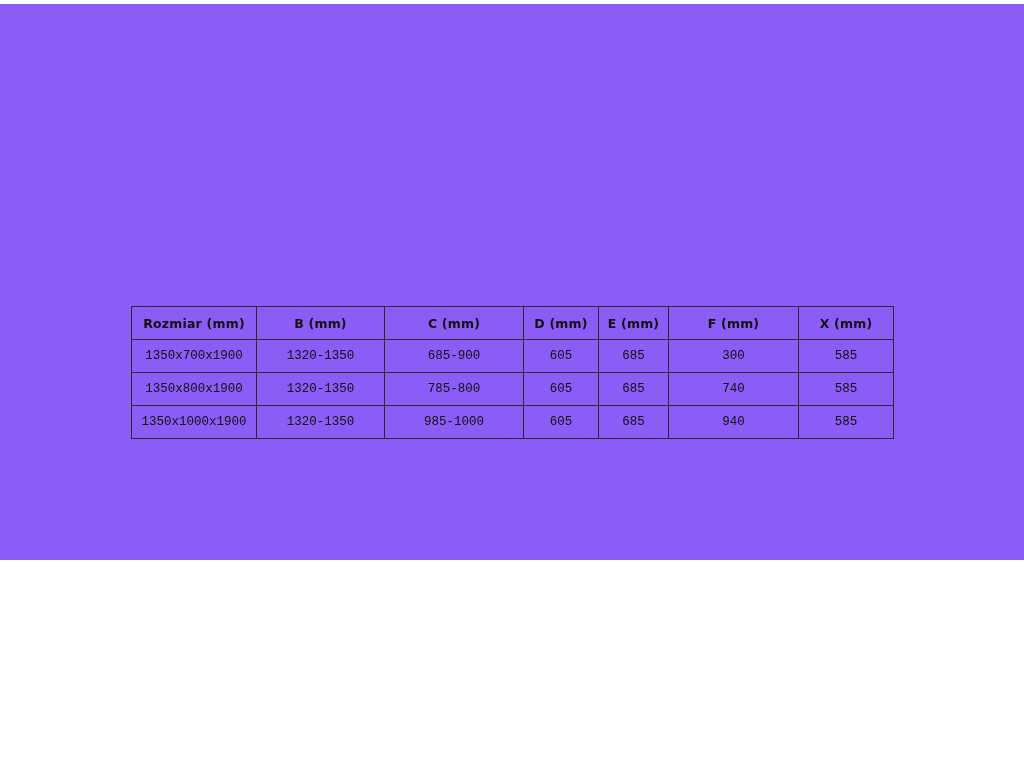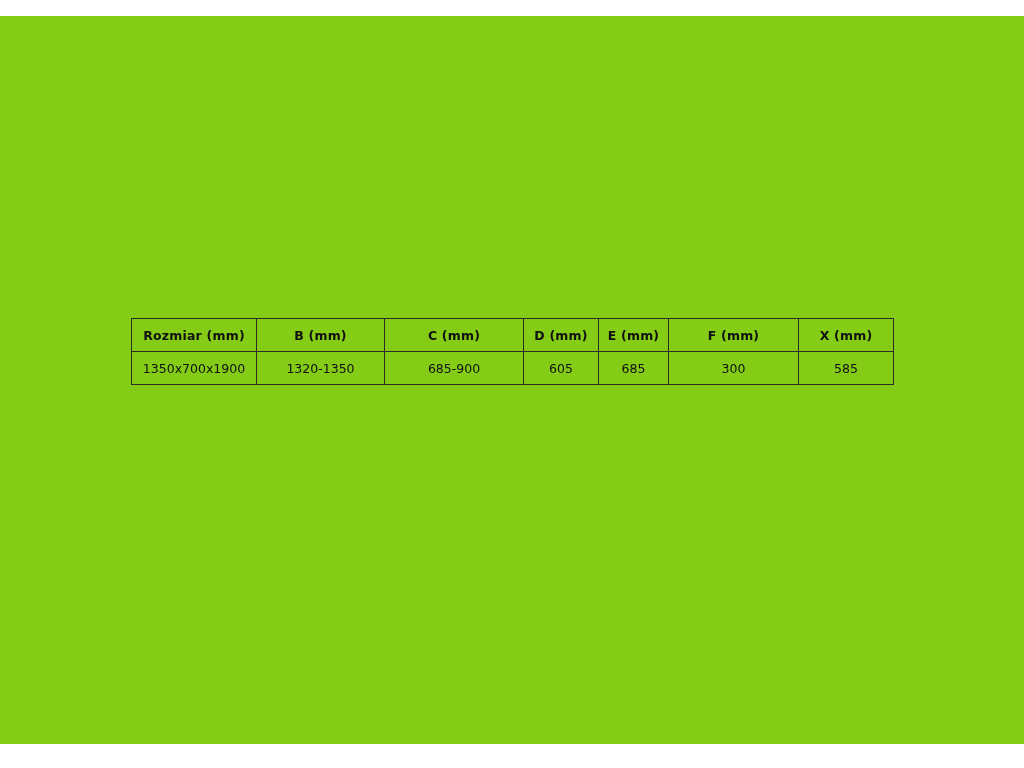--- a/index.html
+++ b/index.html
@@ -10,24 +10,24 @@
     width: 1024px;
     height: 768px;
     background: #ffffff;
     font-family: "DejaVu Sans", sans-serif;
     position: relative;
     overflow: hidden;
   }
   #page {
     position: absolute;
     left: 0;
-    top: 16px;
+    top: 4px;
     width: 1024px;
-    height: 728px;
-    background: #84cc16;
+    height: 556px;
+    background: #8b5cf6;
   }
   #size-table-wrap {
     position: absolute;
     left: 131px;
     top: 302px;
     width: 762px;
   }
   table.size-table {
     border-collapse: collapse;
     width: 762px;
@@ -43,20 +43,21 @@
     color: #111111;
     padding: 0 4px;
     white-space: nowrap;
   }
   table.size-table th {
     font-weight: bold;
     letter-spacing: 0.2px;
   }
   table.size-table td {
     font-weight: normal;
+    font-family: Liberation Mono, monospace;
   }
   
   col.c0 { width: 125px; }
   col.c1 { width: 128px; }
   col.c2 { width: 139px; }
   col.c3 { width: 75px; }
   col.c4 { width: 70px; }
   col.c5 { width: 130px; }
   col.c6 { width: 95px; }
 </style>
@@ -90,17 +91,35 @@
       <tbody>
         <tr>
           <td>1350x700x1900</td>
           <td>1320-1350</td>
           <td>685-900</td>
           <td>605</td>
           <td>685</td>
           <td>300</td>
           <td>585</td>
         </tr>
+        <tr>
+          <td>1350x800x1900</td>
+          <td>1320-1350</td>
+          <td>785-800</td>
+          <td>605</td>
+          <td>685</td>
+          <td>740</td>
+          <td>585</td>
+        </tr>
+        <tr>
+          <td>1350x1000x1900</td>
+          <td>1320-1350</td>
+          <td>985-1000</td>
+          <td>605</td>
+          <td>685</td>
+          <td>940</td>
+          <td>585</td>
+        </tr>
       </tbody>
     </table>
   </div>
 
 </div>
 
 </body></html>

